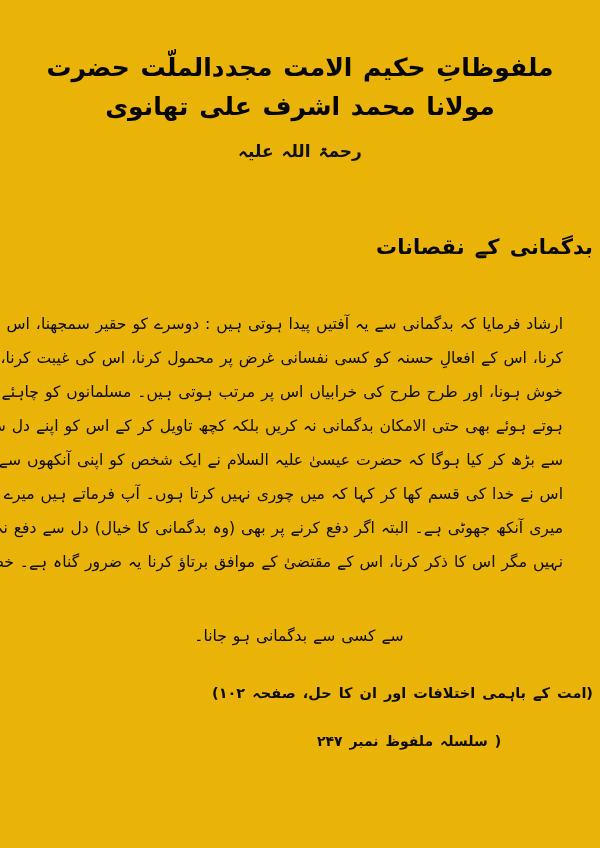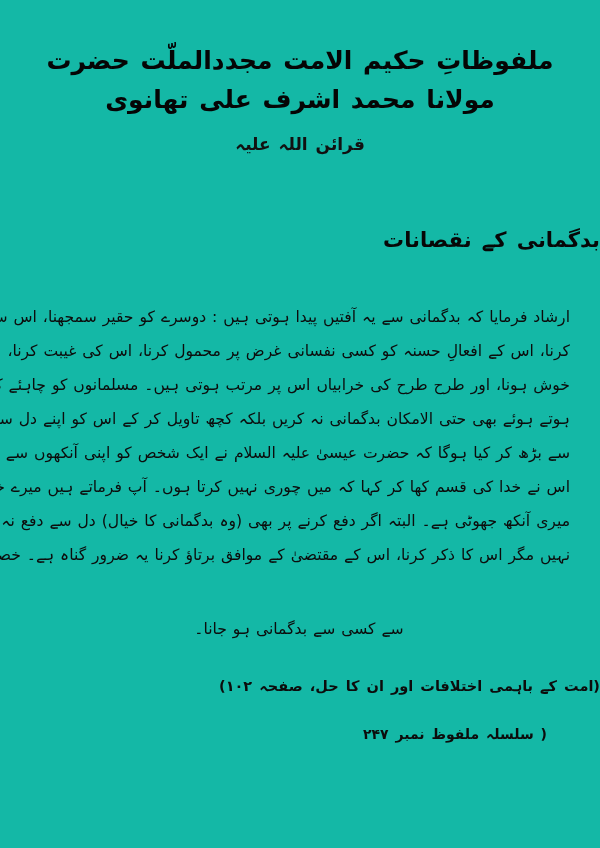--- a/index.html
+++ b/index.html
@@ -13,22 +13,22 @@
     position: relative;
     overflow: hidden;
     font-family: "DejaVu Sans", sans-serif;
     color: #0a0a0a;
     direction: rtl;
   }
 
   .page {
     position: absolute;
     inset: 0;
-    background: #14b8a6;
-    padding: 0;
+    background: #eab308;
+    padding: 7px;
   }
 
   
   .doc-header {
     padding-top: 42px;
     text-align: center;
   }
   .doc-title {
     font-family: "DejaVu Sans", sans-serif;
     font-weight: 700;
@@ -86,38 +86,38 @@
     text-align: right;
     font-size: 14.5px;
     font-weight: 600;
     color: #0c0c0c;
     word-spacing: 2px;
   }
   .citation-secondary {
     margin-top: 32px;
     padding-left: 0;
     padding-right: 0;
-    text-align: center;
+    text-align: left;
     font-size: 14px;
     font-weight: 600;
     color: #0c0c0c;
     word-spacing: 2px;
     padding-right: 0;
     margin-right: 0;
     margin-left: 310px;
   }
 </style>
 </head>
 <body>
 
 <div class="page">
 
   <div class="doc-header">
     <div class="doc-title">ملفوظاتِ حکیم الامت مجددالملّت حضرت مولانا محمد اشرف علی تھانوی</div>
-    <div class="doc-subtitle">قرائن اللہ علیہ</div>
+    <div class="doc-subtitle">رحمۃ اللہ علیہ</div>
   </div>
 
   <div class="section-heading-wrap">
     <div class="section-heading">بدگمانی کے نقصانات</div>
   </div>
 
   <div class="body-block">
     <div class="body-line">ارشاد فرمایا کہ بدگمانی سے یہ آفتیں پیدا ہوتی ہیں : دوسرے کو حقیر سمجھنا، اس سے بغض و عداوت</div>
     <div class="body-line">کرنا، اس کے افعالِ حسنہ کو کسی نفسانی غرض پر محمول کرنا، اس کی غیبت کرنا، اس کے نقصان اور ذلت پر</div>
     <div class="body-line">خوش ہونا، اور طرح طرح کی خرابیاں اس پر مرتب ہوتی ہیں۔ مسلمانوں کو چاہئے کہ قوی قرائن کے</div>

